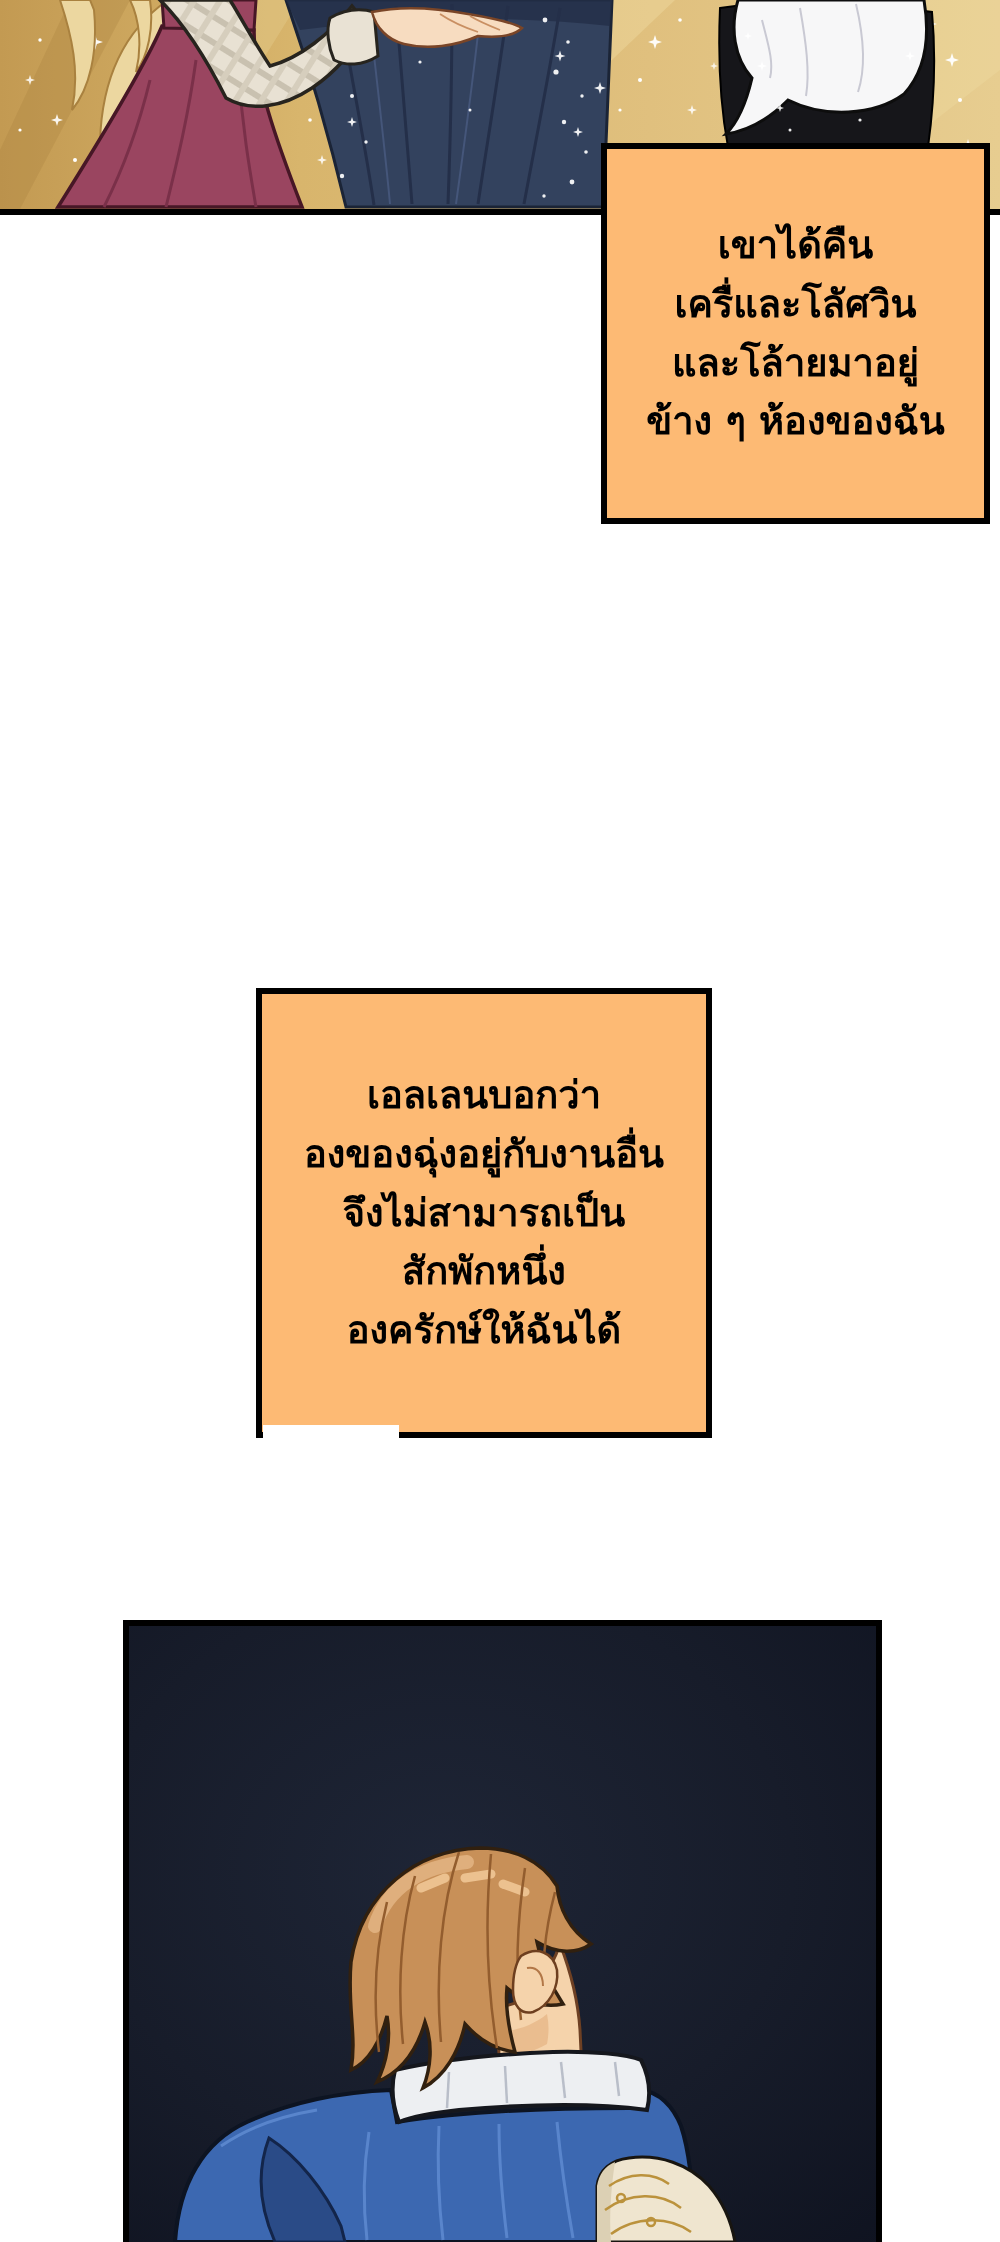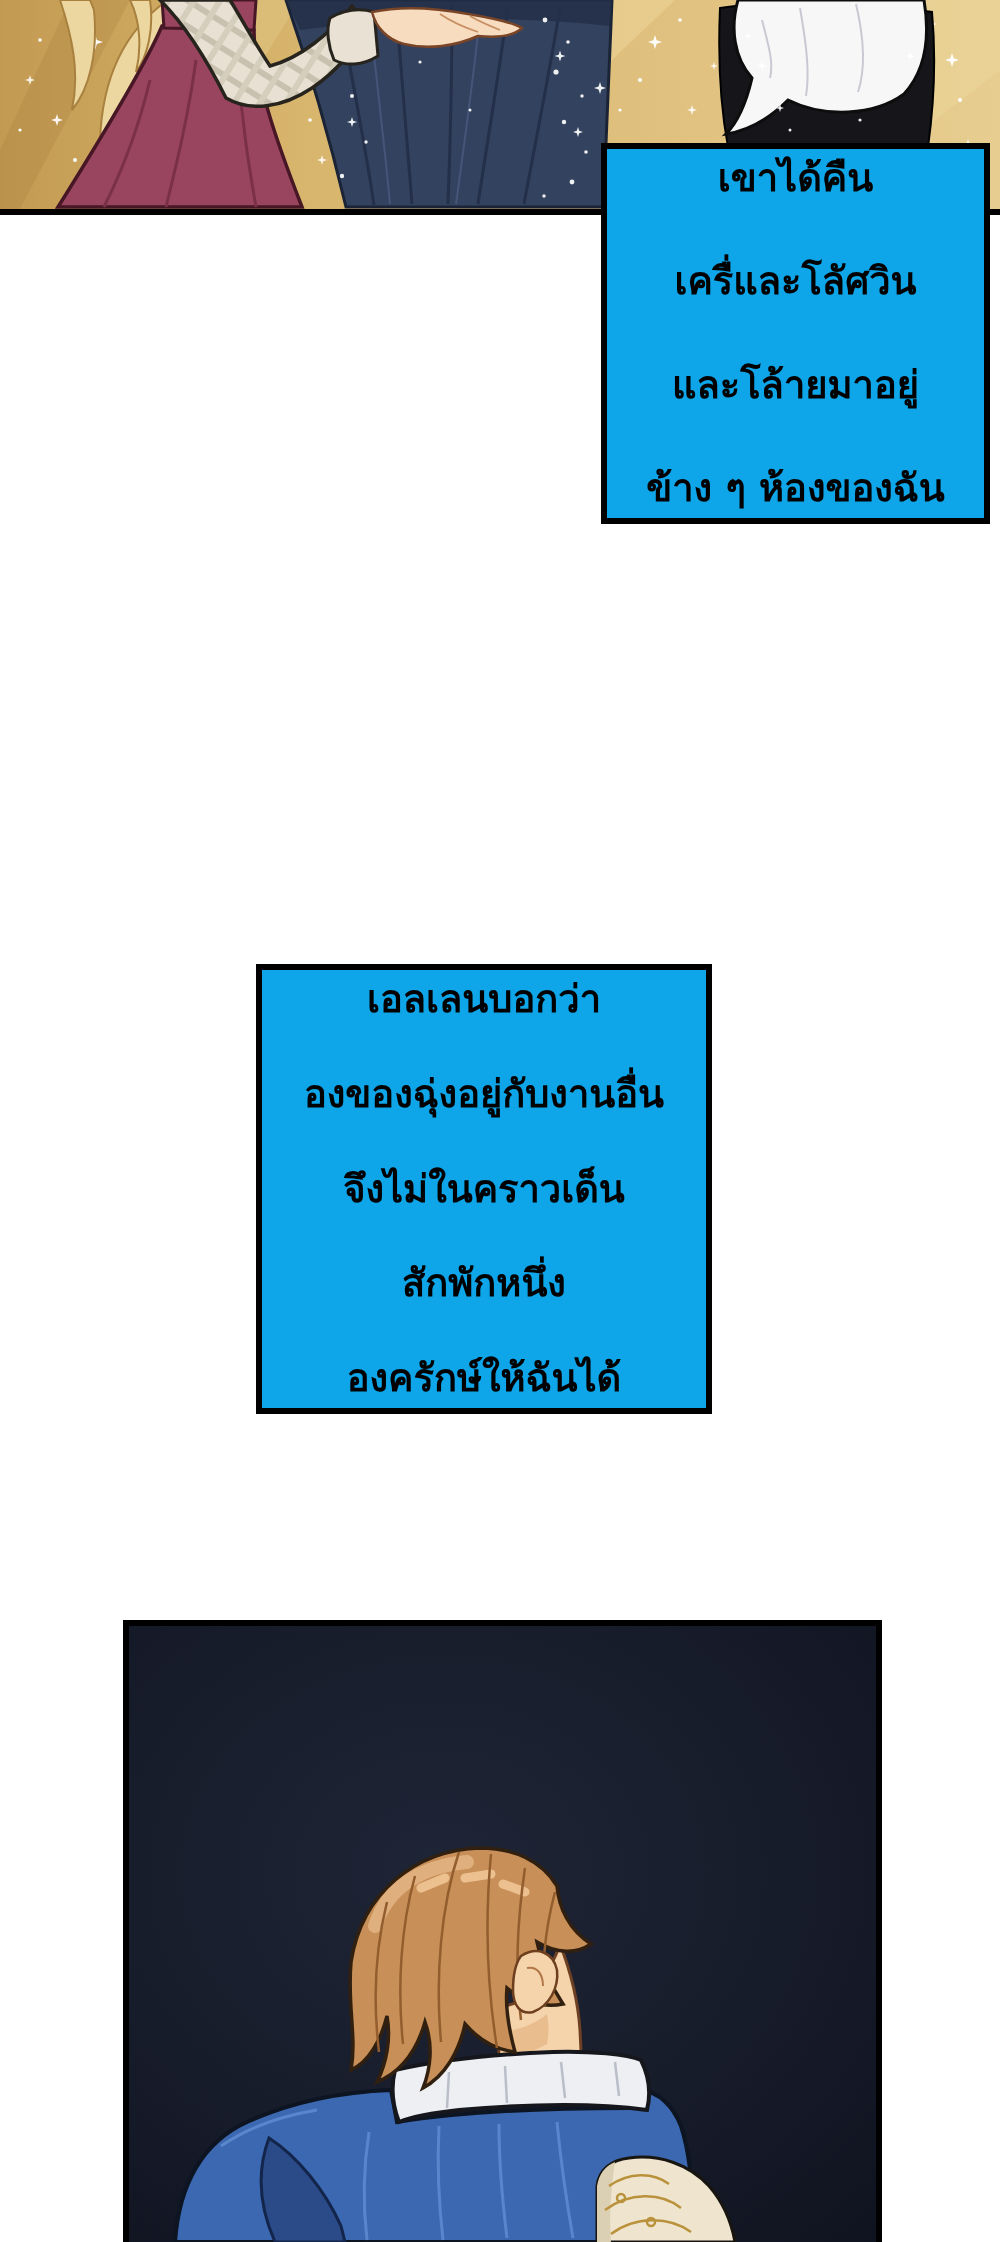--- a/index.html
+++ b/index.html
@@ -20,28 +20,28 @@
   }
   #panel-top svg{display:block;width:100%;height:100%;}
   #panel-bottom{
     position:absolute;left:123px;top:1620px;width:759px;height:622px;
     border:6px solid #000;border-bottom:none;box-sizing:border-box;
     z-index:4;overflow:hidden;background:#161c2a;
   }
   #panel-bottom svg{display:block;width:100%;height:100%;}
   
   .nbox{
-    position:absolute;background:#0ea5e9;border:6px solid #000;
+    position:absolute;background:#fdba74;border:6px solid #000;
     box-sizing:border-box;display:flex;flex-direction:column;
-    justify-content:space-between;align-items:center;
+    justify-content:center;align-items:center;
     font-weight:bold;font-size:38px;line-height:1.55;color:#000;
     text-align:center;white-space:nowrap;
   }
   #box1{left:601px;top:143px;width:389px;height:381px;z-index:2;}
-  #box2{left:256px;top:964px;width:456px;height:450px;z-index:3;}
+  #box2{left:256px;top:988px;width:456px;height:450px;z-index:3;}
   #box3{left:18px;top:1428px;width:379px;height:375px;z-index:5;}
   
   #box-merge-patch{
     position:absolute;left:263px;top:1425px;width:136px;height:22px;
     background:#ffffff;z-index:6;
   }
 </style>
 </head>
 <body>
 
@@ -184,21 +184,21 @@
   <div id="box1" class="nbox">
     <div>เขาได้คืน</div>
     <div>เครื่และโลัศวิน</div>
     <div>และโล้ายมาอยู่</div>
     <div>ข้าง ๆ ห้องของฉัน</div>
   </div>
 
   <div id="box2" class="nbox">
     <div>เอลเลนบอกว่า</div>
     <div>องของฉุ่งอยู่กับงานอื่น</div>
-    <div>จึงไม่ในคราวเด็น</div>
+    <div>จึงไม่สามารถเป็น</div>
     <div>สักพักหนึ่ง</div>
     <div>องครักษ์ให้ฉันได้</div>
   </div>
 
 
   <div id="box-merge-patch"></div>
 
   <div id="panel-bottom">
     <svg viewBox="0 0 747 616" preserveAspectRatio="none">
       <defs>

